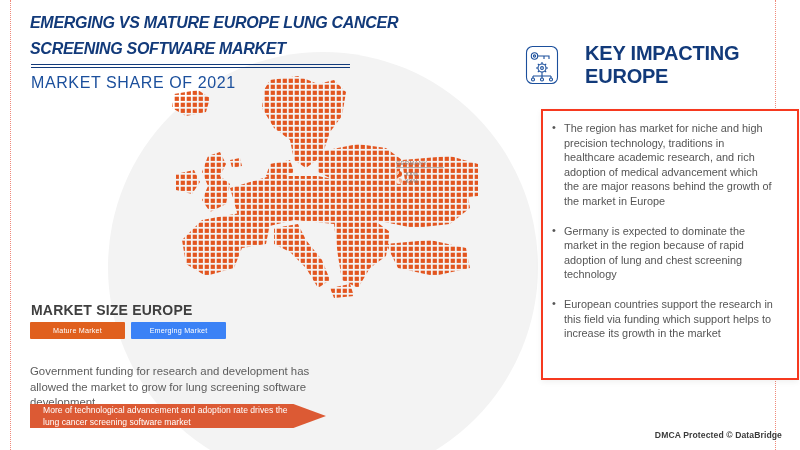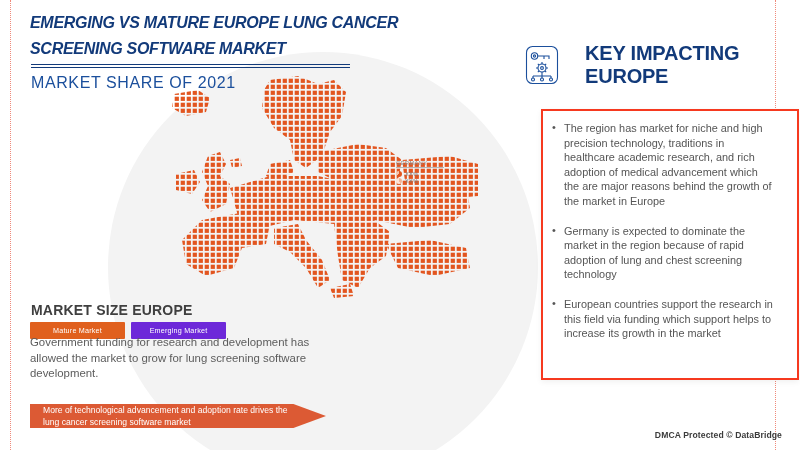--- a/index.html
+++ b/index.html
@@ -92,24 +92,24 @@
   .pill-row { position:absolute; left:30px; top:322px; display:flex; gap:6px; }
   .pill {
     border-radius:1px;
     color:#ffffff;
     font-size:7.2px;
     letter-spacing:0.2px;
     display:flex; align-items:center; justify-content:center;
     height:17px;
   }
   .pill.mature   { width:95px; background:#e0601e; }
-  .pill.emerging { width:95px; background:#6d28d9; }
+  .pill.emerging { width:95px; background:#3b82f6; }
 
   .para {
-    position:absolute; left:30px; top:335px; width:310px;
+    position:absolute; left:30px; top:364px; width:310px;
     font-size:11.4px; color:#5c5c5c; line-height:15.5px;
   }
 
   .banner {
     position:absolute; left:30px; top:404px;
     width:296px; height:24px;
     background:#dc5a34;
     color:#ffffff;
     font-size:8.6px;
     line-height:12px;

